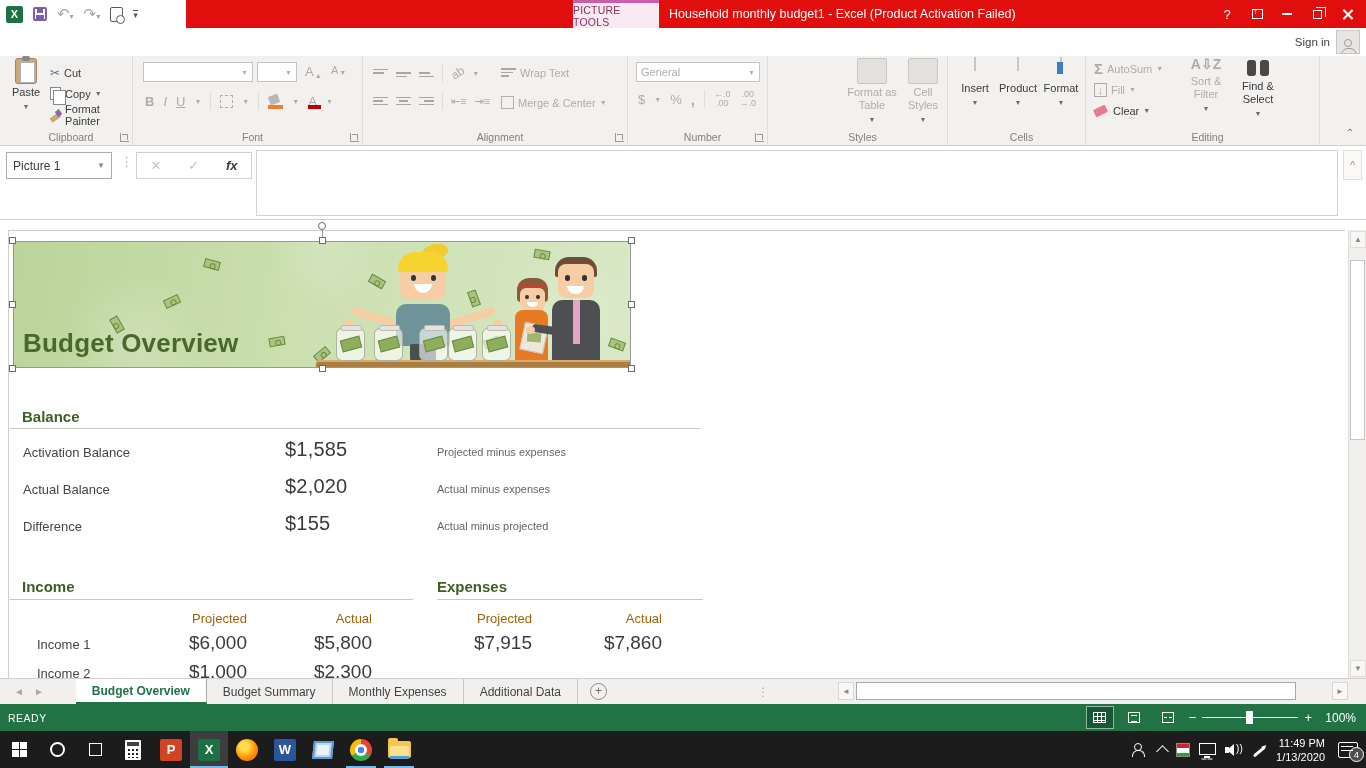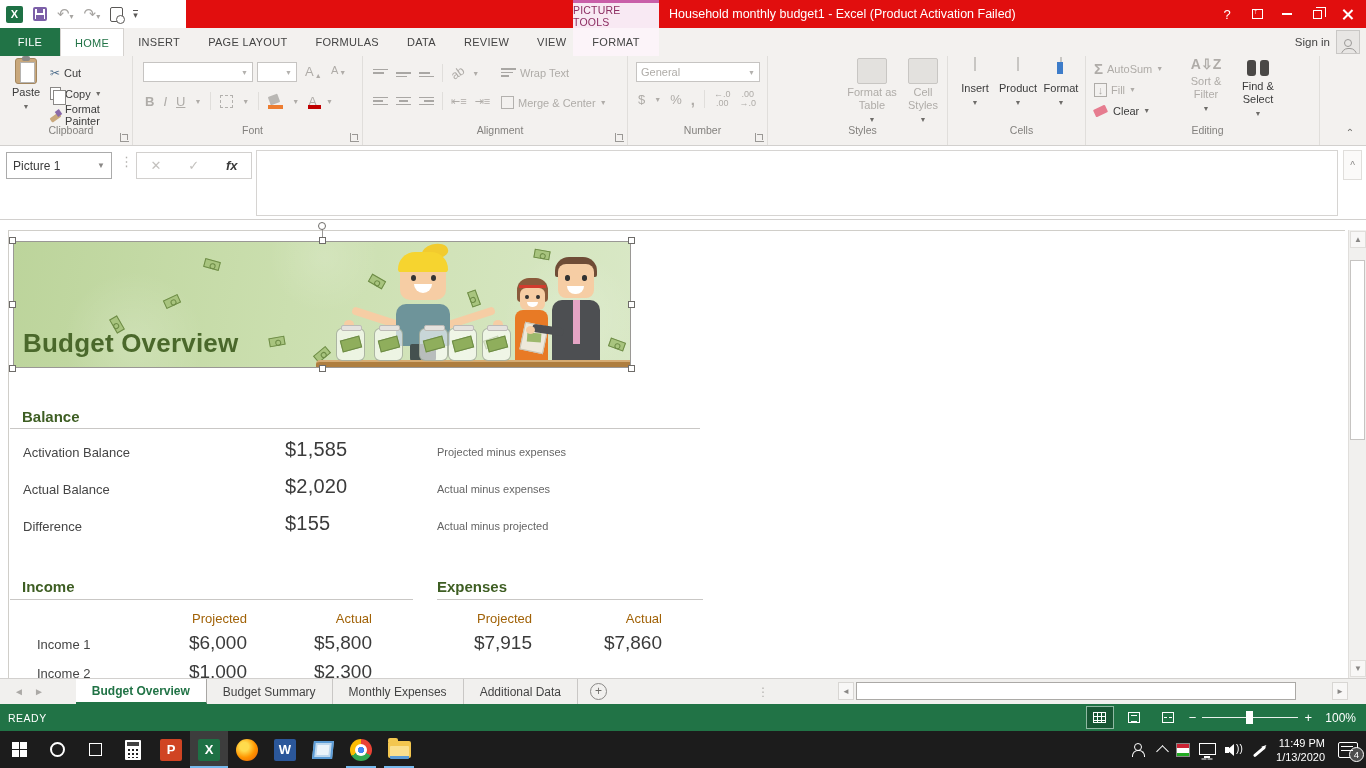--- a/index.html
+++ b/index.html
@@ -40,21 +40,21 @@
   .rtab.active { background:#fff; color:#217346; border:1px solid #D5D2CF; border-bottom:none; }
   .rtab.format { position:absolute; left:573px; top:0; width:86px; height:28px; background:#FCF4F9; }
   .signin { position:absolute; right:36px; top:28px; height:28px; display:flex; align-items:center; font-size:11.5px; color:#444; }
   .avatar-box { position:absolute; right:6px; top:30px; width:24px; height:24px; background:#E8E6E4; border:1px solid #C9C7C5; display:flex; align-items:flex-end; justify-content:center; overflow:hidden; }
   .person { width:8px; height:8px; border:1.5px solid #9B9997; border-radius:50%; position:relative; margin-bottom:6px; }
   .person::after { content:""; position:absolute; left:-4px; top:8px; width:14px; height:8px; border:1.5px solid #9B9997; border-radius:7px 7px 0 0; background:transparent; }
 
   
   .ribbon { position:absolute; left:0; top:56px; width:1366px; height:90px; background:#F3F1EF; border-bottom:1px solid #D2D0CE; }
   .rgroup { position:absolute; top:0; height:89px; border-right:1px solid #E0DEDB; }
-  .glabel { position:absolute; bottom:9px; left:0; right:0; text-align:center; font-size:10.5px; color:#83817E;padding-left:10px; }
+  .glabel { position:absolute; bottom:2px; left:0; right:0; text-align:center; font-size:10.5px; color:#83817E;padding-left:10px; }
   .launcher { position:absolute; bottom:3px; right:3px; width:9px; height:9px; border-left:1px solid #9A9895; border-bottom:1px solid #9A9895; }
   .launcher::after { content:""; position:absolute; right:1px; top:1px; width:5px; height:5px; border-right:1px solid #9A9895; border-top:1px solid #9A9895; }
   .dis { color:#AFACA8 !important; }
   .bigbtn { position:absolute; top:2px; display:flex; flex-direction:column; align-items:center; font-size:11px; color:#3B3B3B; text-align:center; line-height:13px; }
   .bigbtn .drop { font-size:7px; color:#6E6C69; margin-top:1px; }
   .smallrow { display:flex; align-items:center; gap:4px; font-size:11px; color:#3B3B3B; height:21px; }
   .clip-ic { width:22px; height:26px; background:#C9A87C; border:1px solid #A3865E; border-radius:3px; position:relative; margin-bottom:2px; }
   .clip-ic::before { content:""; position:absolute; left:6px; top:-3px; width:8px; height:5px; background:#8A8886; border-radius:2px; }
   .clip-ic::after { content:""; position:absolute; left:4px; top:3px; width:13px; height:19px; background:#fff; border:1px solid #B5B3B0; }
   .copy-ic { width:11px; height:13px; border:1.2px solid #8A8886; background:#fff; position:relative; }
@@ -269,31 +269,20 @@
         <div class="win-btn">
             <span class="ic-rest"></span>
           </div>
         <div class="win-btn">
             <span class="ic-close"></span>
           </div>
       </div>
     </div>
   </div>
 
-  <div class="tabrow">
-    <div class="rtab file">FILE</div>
-    <div class="rtab active">HOME</div>
-    <div class="rtab">INSERT</div>
-    <div class="rtab">PAGE LAYOUT</div>
-    <div class="rtab">FORMULAS</div>
-    <div class="rtab">DATA</div>
-    <div class="rtab">REVIEW</div>
-    <div class="rtab">VIEW</div>
-    <div class="rtab format">FORMAT</div>
-  </div>
   <div class="signin">Sign in</div>
   <div class="avatar-box">
       <span class="person"></span>
     </div>
 
   <div class="ribbon">
 
     <div class="rgroup" style="left:0; width:133px;">
       <div class="bigbtn" style="left:6px; width:40px;">
         <span class="clip-ic"></span>

